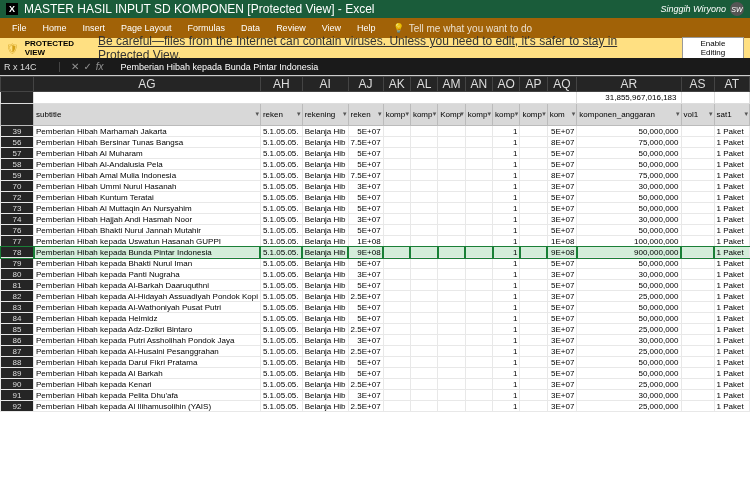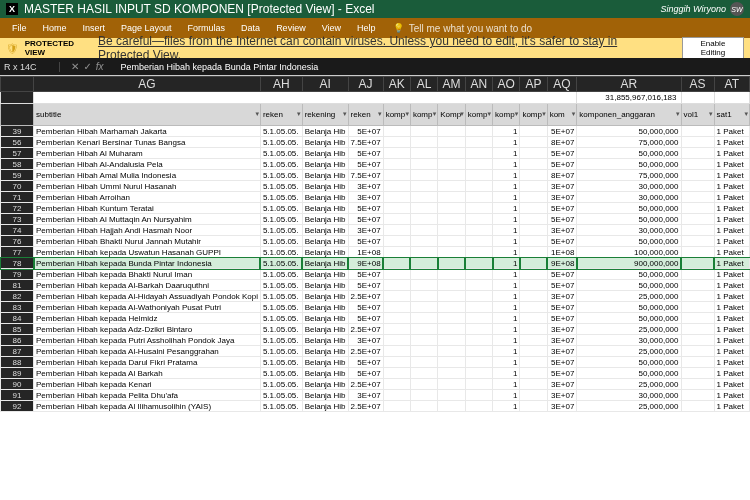--- a/index.html
+++ b/index.html
@@ -156,21 +156,21 @@
           <td></td>
           <td class="num">1</td>
           <td></td>
           <td class="num">5E+07</td>
           <td class="num">50,000,000</td>
           <td></td>
           <td>1 Paket</td>
         </tr>
         <tr>
           <td class="rownum">56</td>
-          <td>Pemberian Kenari Bersinar Tunas Bangsa</td>
+          <td>Pemberian Hibah Bersinar Tunas Bangsa</td>
           <td>5.1.05.05.</td>
           <td>Belanja Hib</td>
           <td class="num">7.5E+07</td>
           <td></td>
           <td></td>
           <td></td>
           <td></td>
           <td class="num">1</td>
           <td></td>
           <td class="num">8E+07</td>
@@ -225,37 +225,20 @@
           <td class="num">1</td>
           <td></td>
           <td class="num">8E+07</td>
           <td class="num">75,000,000</td>
           <td></td>
           <td>1 Paket</td>
         </tr>
         <tr>
           <td class="rownum">70</td>
           <td>Pemberian Hibah Ummi Nurul Hasanah</td>
-          <td>5.1.05.05.</td>
-          <td>Belanja Hib</td>
-          <td class="num">3E+07</td>
-          <td></td>
-          <td></td>
-          <td></td>
-          <td></td>
-          <td class="num">1</td>
-          <td></td>
-          <td class="num">3E+07</td>
-          <td class="num">30,000,000</td>
-          <td></td>
-          <td>1 Paket</td>
-        </tr>
-        <tr>
-          <td class="rownum">71</td>
-          <td>Pemberian Hibah Arroihan</td>
           <td>5.1.05.05.</td>
           <td>Belanja Hib</td>
           <td class="num">3E+07</td>
           <td></td>
           <td></td>
           <td></td>
           <td></td>
           <td class="num">1</td>
           <td></td>
           <td class="num">3E+07</td>
@@ -372,20 +355,37 @@
           <td>Belanja Hib</td>
           <td class="num">5E+07</td>
           <td></td>
           <td></td>
           <td></td>
           <td></td>
           <td class="num">1</td>
           <td></td>
           <td class="num">5E+07</td>
           <td class="num">50,000,000</td>
+          <td></td>
+          <td>1 Paket</td>
+        </tr>
+        <tr>
+          <td class="rownum">80</td>
+          <td>Pemberian Hibah kepada Panti Nugraha</td>
+          <td>5.1.05.05.</td>
+          <td>Belanja Hib</td>
+          <td class="num">3E+07</td>
+          <td></td>
+          <td></td>
+          <td></td>
+          <td></td>
+          <td class="num">1</td>
+          <td></td>
+          <td class="num">3E+07</td>
+          <td class="num">30,000,000</td>
           <td></td>
           <td>1 Paket</td>
         </tr>
         <tr>
           <td class="rownum">81</td>
           <td>Pemberian Hibah kepada Al-Barkah Daaruquthni</td>
           <td>5.1.05.05.</td>
           <td>Belanja Hib</td>
           <td class="num">5E+07</td>
           <td></td>

